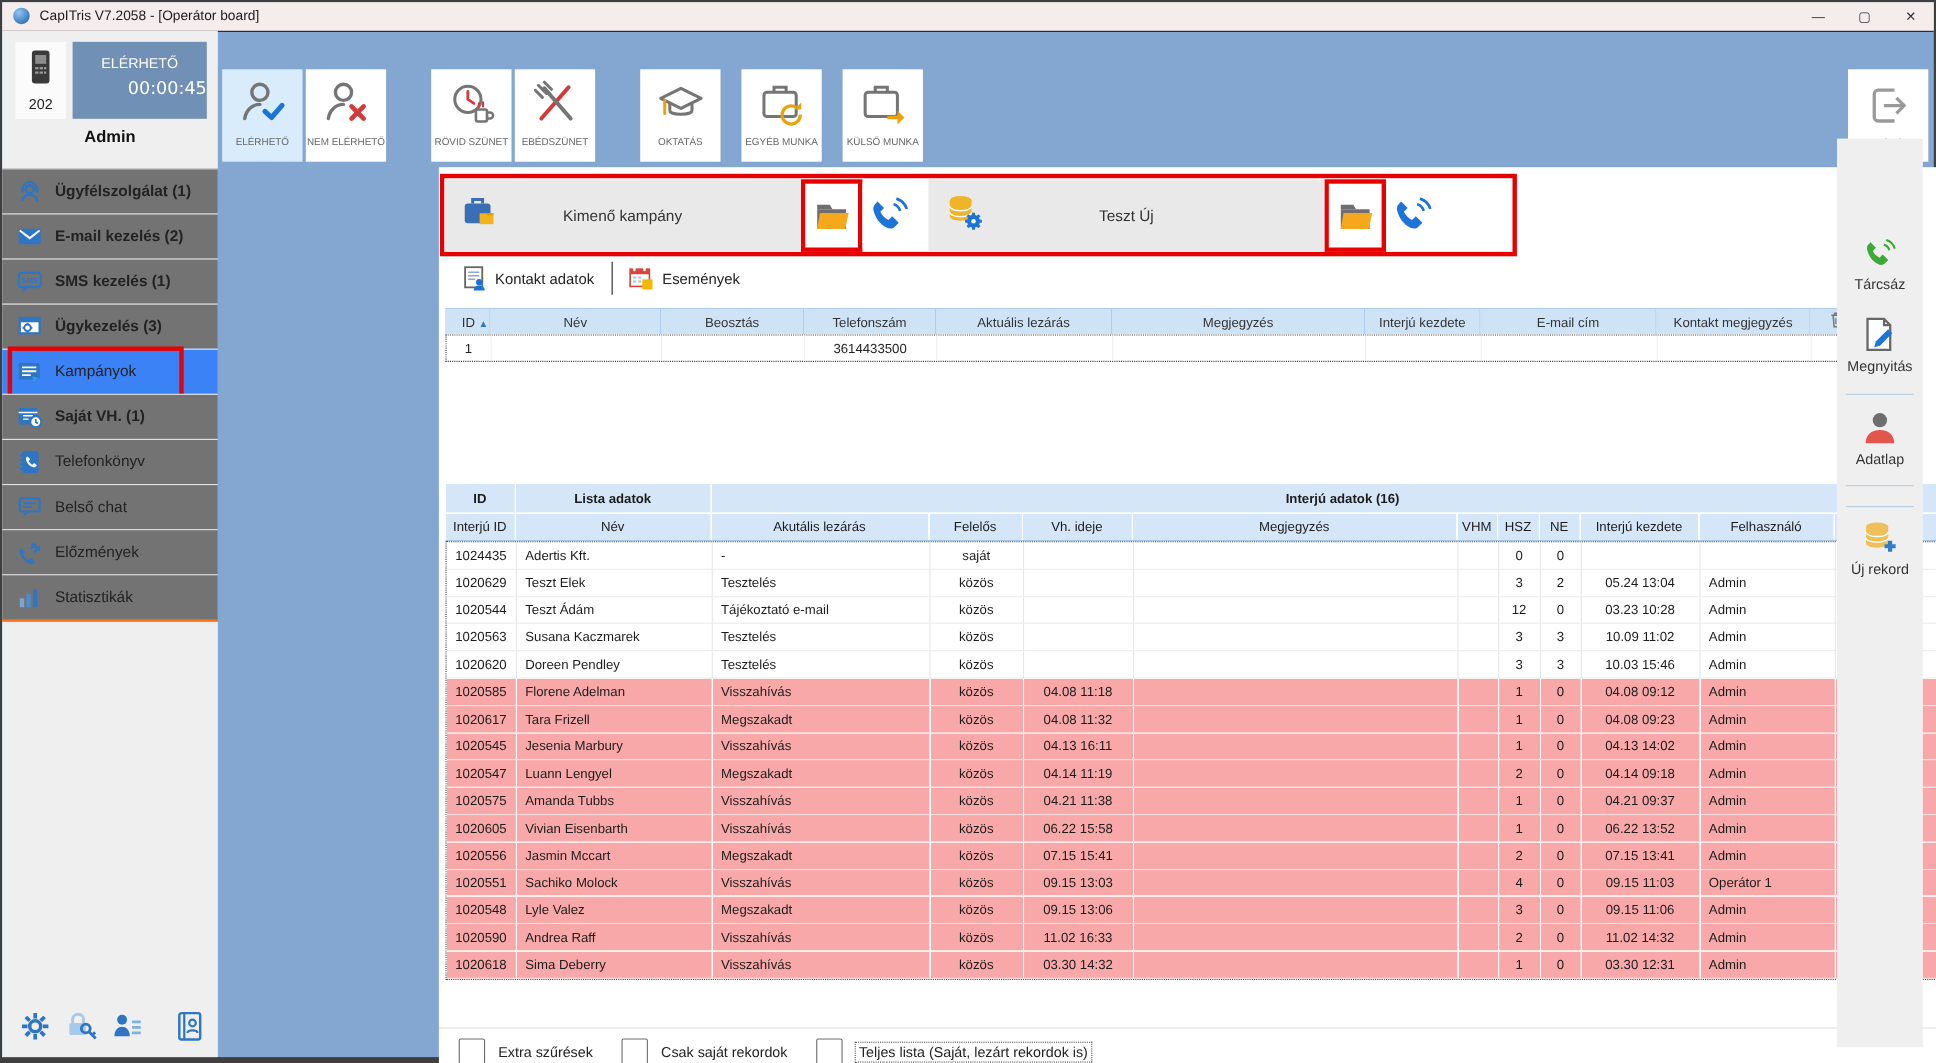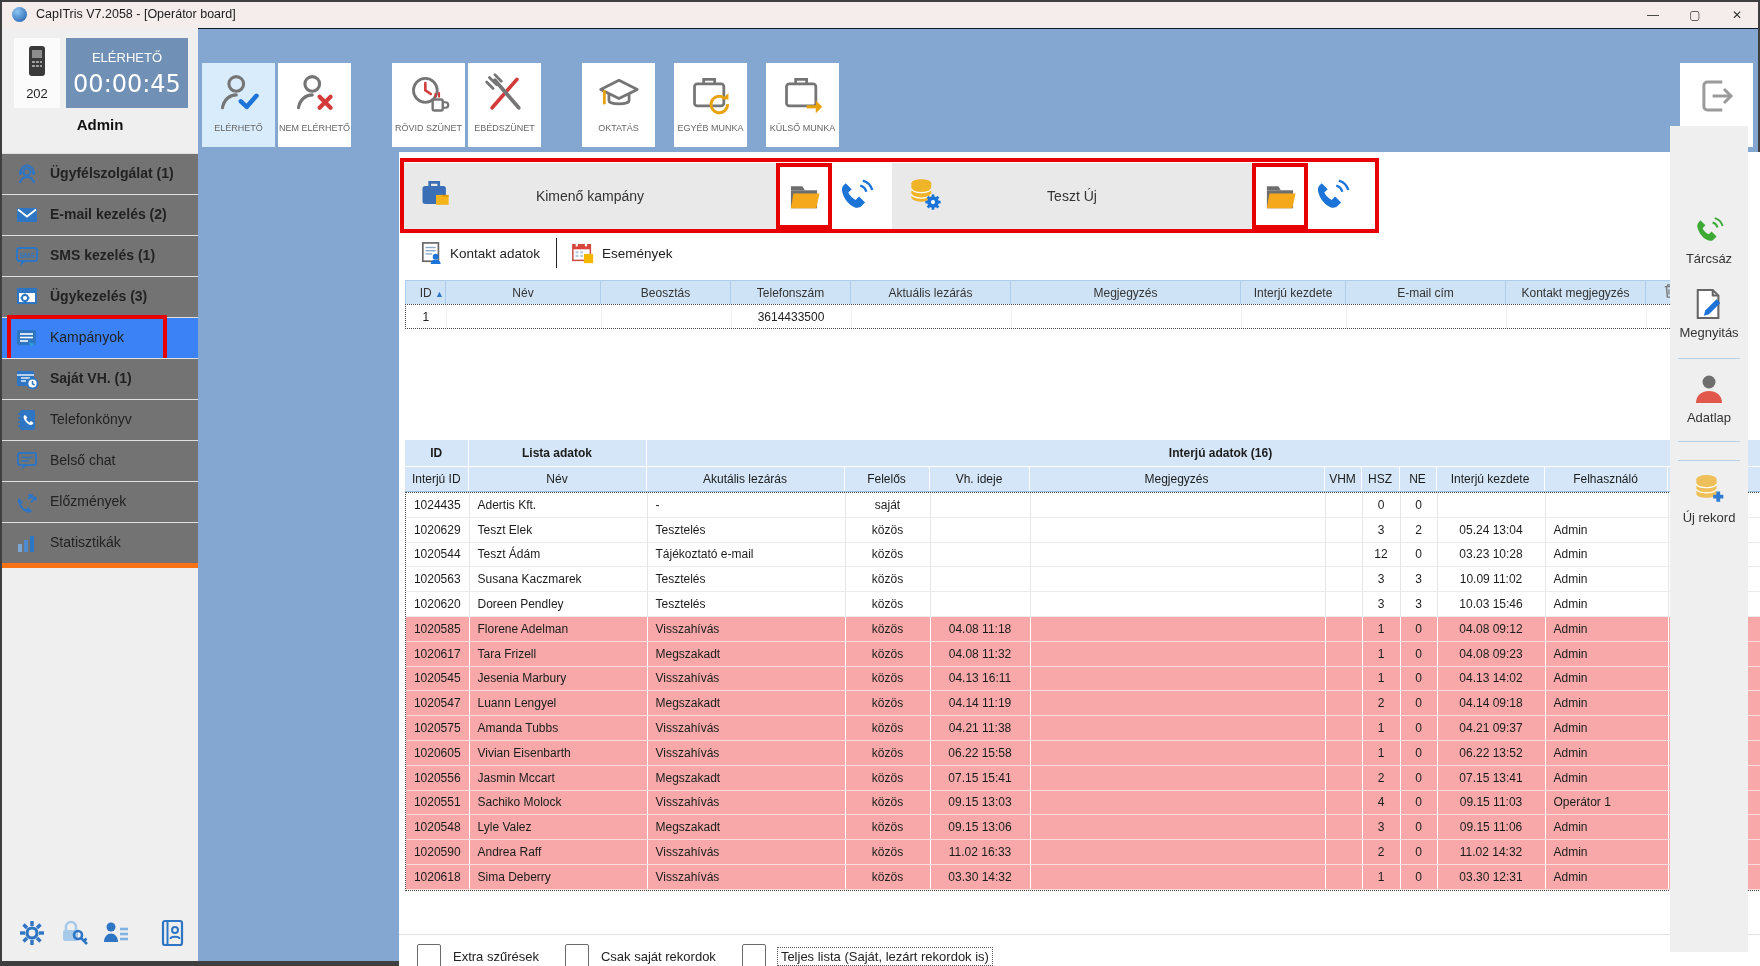--- a/index.html
+++ b/index.html
@@ -14,25 +14,25 @@
   .winctl{position:absolute;top:0;width:42px;height:26px;text-align:center;line-height:26px;font-size:12px;color:#333;cursor:pointer;}
   #ctl-min{right:84px;} #ctl-max{right:42px;} #ctl-close{right:0;}
   
   #left-panel{position:absolute;left:0;top:26px;bottom:0;width:196px;background:#efeff0;}
   #agent-row{position:absolute;left:12px;top:10px;height:70px;}
   #phone-tile{position:absolute;left:0;top:0;width:46px;height:70px;background:#fbfbfb;text-align:center;}
   #phone-tile svg{margin-top:6px;}
   #ext-num{font-size:13px;color:#222;margin-top:0px;}
   #status-tile{position:absolute;left:52px;top:0;width:122px;height:70px;background:#7190b5;color:#fff;text-align:center;}
   #status-text{font-size:13px;margin-top:12px;}
-  #status-timer{font-size:24px;margin-top:5px;font-family:"DejaVu Sans",sans-serif;}
+  #status-timer{font-size:16px;margin-top:5px;font-family:"DejaVu Sans",sans-serif;text-align:right;}
   #admin-name{position:absolute;left:0;width:196px;top:88px;text-align:center;font-weight:bold;font-size:15px;color:#111;}
   #menu{position:absolute;left:0;right:0;top:125px;}
   .mi{position:relative;height:40px;border-top:1px solid #e0e0e0;background:#737373;cursor:pointer;}
-  .mi:last-child{border-bottom:5px solid #f97316;}
+  .mi:last-child{border-bottom:2px solid #f97316;}
   .mi-ic{position:absolute;left:13px;top:8px;width:24px;height:24px;}
   .mi-lb{position:absolute;left:48px;top:11px;font-size:14px;color:#222;}
   .mi .bold{font-weight:bold;}
   .mi.sel{background:#3b82f6;}
   .mi.sel .anno-k{position:absolute;left:5px;top:-3px;width:152px;height:39px;border:4px solid #e60000;pointer-events:none;}
   #panel-bottom-icons{position:absolute;left:16px;bottom:14px;display:flex;align-items:center;gap:14px;}
   #panel-bottom-icons .pbi{width:28px;height:28px;cursor:pointer;}
   #panel-bottom-icons .pbi:last-child{margin-left:14px;}
   
   .tbtn{position:absolute;top:35px;width:73px;height:84px;background:#fff;text-align:center;cursor:pointer;}
@@ -361,21 +361,21 @@
           <path d="M30 8H13a4 4 0 0 0-4 4v24a4 4 0 0 0 4 4h17" fill="none" stroke="#9a9a9a" stroke-width="3.4"></path>
           <path d="M19 24h20" stroke="#9a9a9a" stroke-width="3.4"></path>
           <path d="M32 16l8 8-8 8" fill="none" stroke="#9a9a9a" stroke-width="3.4"></path>
         </svg>
       <span class="lb">KILÉPÉS</span>
     </div>
 
     <div id="content">
 
       <div id="campaign-bar">
-        <div class="camp-panel" style="width:372px;">
+        <div class="camp-panel" style="width:324px;">
           <span class="camp-ic">
             <svg width="36" height="36" viewBox="0 0 40 40">
                 <rect x="5" y="11" width="26" height="20" rx="3" fill="#3a6eb5"></rect>
                 <path d="M13 11V7h10v4" fill="none" stroke="#3a6eb5" stroke-width="3"></path>
                 <rect x="5" y="19" width="26" height="2.5" fill="#2a5astroke" fill-opacity="0"></rect>
                 <rect x="20" y="21" width="14" height="11" fill="#f5b31b"></rect>
                 <path d="M20 21h6l2 2h6v-2z" fill="#e09c00"></path>
               </svg></span>
           <span class="cname">Kimenő kampány</span>
         </div>

